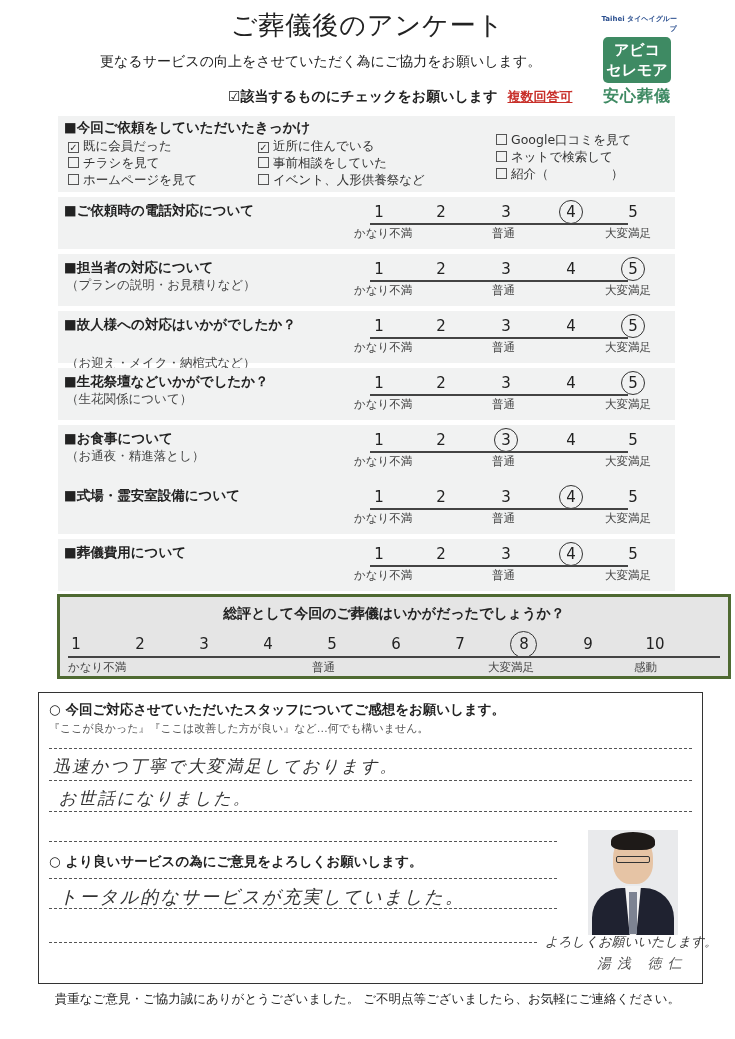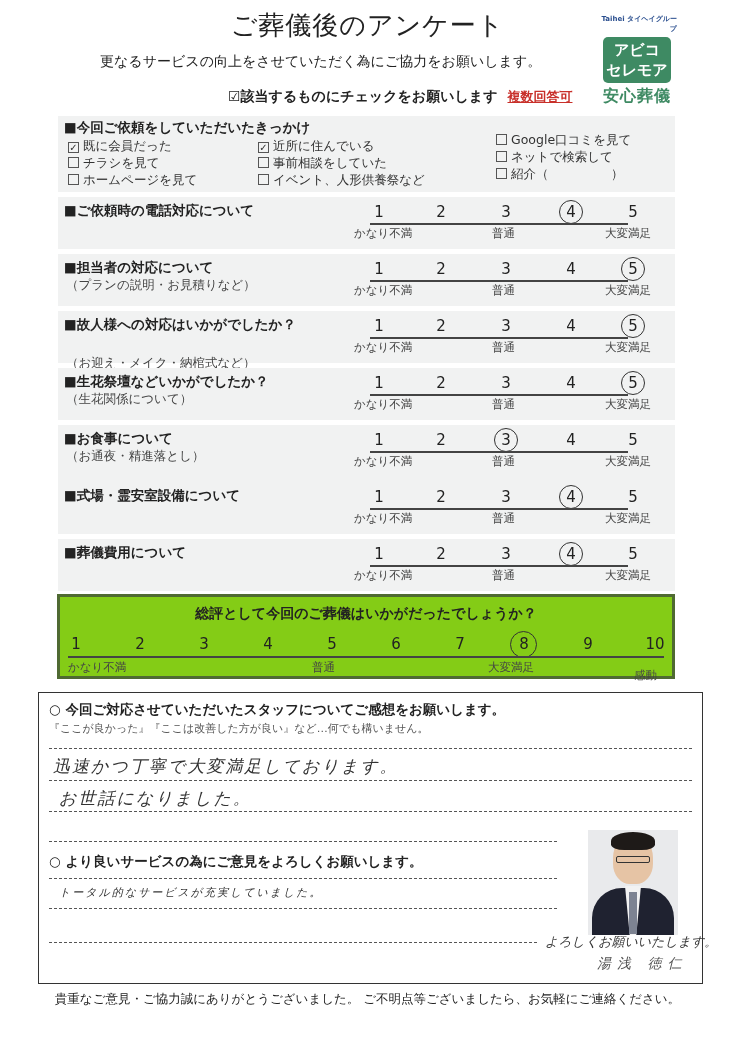--- a/index.html
+++ b/index.html
@@ -24,21 +24,21 @@
   .opt { white-space: nowrap; }
   .cb { display: inline-block; width: 11px; height: 11px; border: 1px solid #555; margin-right: 4px; vertical-align: -1px; font-size: 10px; line-height: 9px; text-align: center; color: #333; }
 
   .scale { position: absolute; left: 310px; width: 262px; height: 40px; }
   .scale .nums { position: relative; height: 20px; }
   .scale .num { position: absolute; top: 0; width: 20px; text-align: center; font-size: 15px; color: #222; }
   .scale .line { position: absolute; left: 2px; right: 2px; top: 20px; height: 2px; background: #444; }
   .scale .lbl { position: absolute; top: 23px; font-size: 11.5px; color: #444; white-space: nowrap; }
   .circle { position: absolute; width: 24px; height: 24px; border: 1.2px solid #333; border-radius: 50%; top: -3px; }
 
-  .total { position: absolute; left: 57px; top: 594px; width: 618px; height: 85px; border: 3px solid #4f6a32; background: #84cc16; }
+  .total { position: absolute; left: 57px; top: 594px; width: 674px; height: 85px; border: 3px solid #4f6a32; background: #e5e5e5; }
   .total .q { position: absolute; left: 0; width: 100%; top: 8px; text-align: center; font-size: 14px; font-weight: bold; color: #222; }
   .total .nums { position: absolute; left: 8px; right: 8px; top: 38px; height: 22px; }
   .total .num { position: absolute; top: 0; width: 24px; text-align: center; font-size: 15px; color: #222; }
   .total .line { position: absolute; left: 8px; right: 8px; top: 59px; height: 2px; background: #444; }
   .total .lbl { position: absolute; top: 63px; font-size: 11.5px; color: #444; white-space: nowrap; }
 
   .comment { position: absolute; left: 38px; top: 692px; width: 665px; height: 292px; border: 1.5px solid #333; background: #fff; }
   .chead { position: absolute; left: 10px; font-size: 13.5px; font-weight: bold; color: #222; }
   .chint { position: absolute; left: 10px; top: 28px; font-size: 11px; color: #555; }
   .dash { position: absolute; height: 0; border-top: 1.3px dashed #555; }
@@ -236,36 +236,36 @@
     <span class="num" style="left:380px;">7</span>
     <span class="num" style="left:444px;">8</span>
     <span class="circle" style="left:442px;top:-4px;width:27px;height:27px;"></span>
     <span class="num" style="left:508px;">9</span>
     <span class="num" style="left:572px;width:30px;">10</span>
   </div>
   <div class="line"></div>
   <span class="lbl" style="left:8px;">かなり不満</span>
   <span class="lbl" style="left:252px;">普通</span>
   <span class="lbl" style="left:428px;">大変満足</span>
-  <span class="lbl" style="left:574px;margin-top:8px;">感動</span>
+  <span class="lbl" style="left:574px;">感動</span>
 </div>
 
 <div class="comment">
   <div class="chead" style="top:8px;">○ 今回ご対応させていただいたスタッフについてご感想をお願いします。</div>
   <div class="chint">『ここが良かった』『ここは改善した方が良い』など…何でも構いません。</div>
   <div class="dash" style="left:10px;right:10px;top:55px;"></div>
   <div class="hand" style="left:14px;top:62px;">迅速かつ丁寧で大変満足しております。</div>
   <div class="dash" style="left:10px;right:10px;top:87px;"></div>
   <div class="hand" style="left:20px;top:94px;">お世話になりました。</div>
   <div class="dash" style="left:10px;right:10px;top:118px;"></div>
   <div class="dash" style="left:10px;right:145px;top:148px;"></div>
 
   <div class="chead" style="top:160px;">○ より良いサービスの為にご意見をよろしくお願いします。</div>
   <div class="dash" style="left:10px;right:145px;top:185px;"></div>
-  <div class="hand" style="left:20px;top:192px;font-size:11px;">トータル的なサービスが充実していました。</div>
+  <div class="hand" style="left:20px;top:192px;font-size:18px;">トータル的なサービスが充実していました。</div>
   <div class="dash" style="left:10px;right:145px;top:215px;"></div>
   <div class="dash" style="left:10px;right:165px;top:249px;"></div>
 </div>
 
 <div class="photo">
   <div class="suit"></div>
   <div class="shirt"></div>
   <div class="tie"></div>
   <div class="head"></div>
   <div class="hair"></div>

